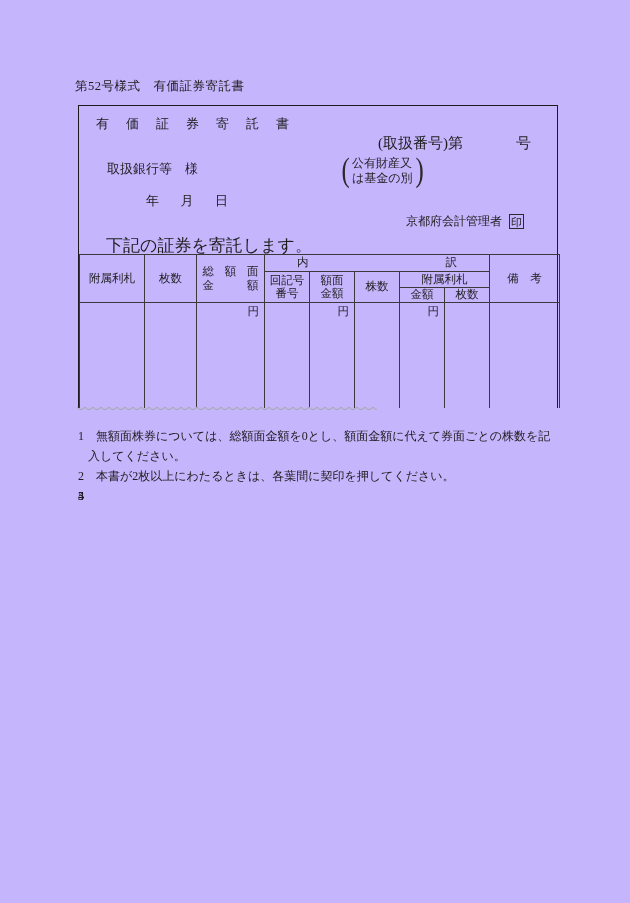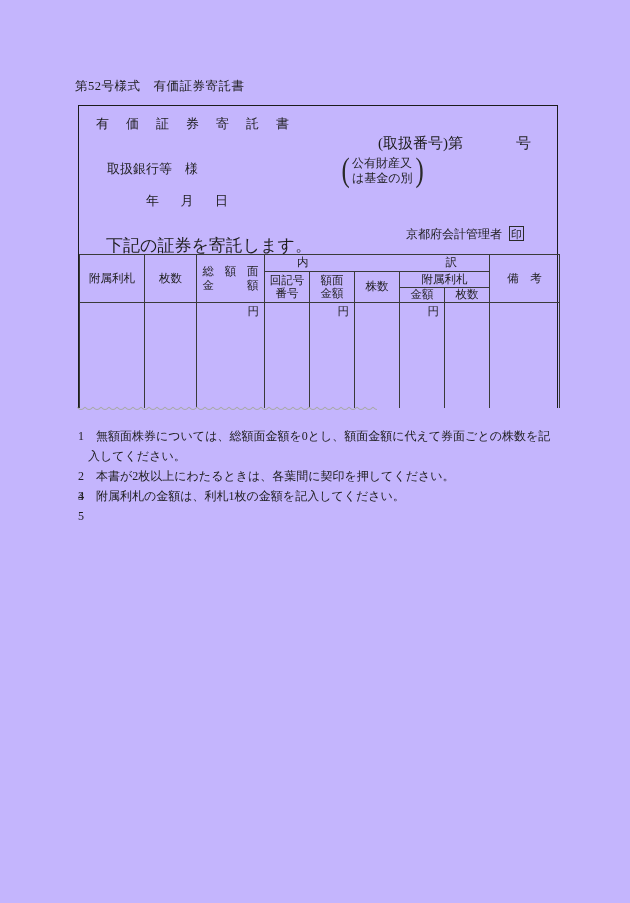--- a/index.html
+++ b/index.html
@@ -44,23 +44,23 @@
   .bparen {
     font-size:33px; line-height:33px; font-weight:300;
     transform:scaleX(.75); color:#2a2a2a;
   }
   .bracket-lines { font-size:12px; line-height:15px; padding:0 1px; }
   .date-line {
     position:absolute; left:67px; top:86px;
     width:82px; font-size:13px;
   }
   .accountant-line {
-    position:absolute; left:327px; top:120px;
+    position:absolute; left:327px; top:107px;
     font-size:12px; white-space:nowrap;
-    display:flex; align-items:flex-start;
+    display:flex; align-items:center;
   }
   .seal-box {
     display:inline-block; margin-left:7px;
     width:15px; height:15px; line-height:14px;
     border:1px solid #2a2a2a;
     font-size:11px; text-align:center;
   }
   .intro-line {
     position:absolute; left:27px; top:128px;
     font-size:17px;
@@ -226,20 +226,20 @@
     <div class="note">
       <span class="note-num">1</span><span>無額面株券については、総額面金額を0とし、額面金額に代えて券面ごとの株数を記入してください。</span>
     </div>
     <div class="note">
       <span class="note-num">2</span><span>本書が2枚以上にわたるときは、各葉間に契印を押してください。</span>
     </div>
     <div class="note">
       <span class="note-num">3</span>
     </div>
     <div class="note">
-      <span class="note-num">4</span><span>附属利札の金額は、利札1枚の金額を記入してください。</span>
+      <span class="note-num">4</span>
     </div>
     <div class="note">
       <span class="note-num">5</span>
     </div>
   </div>
 
 </div>
 
 </body></html>

